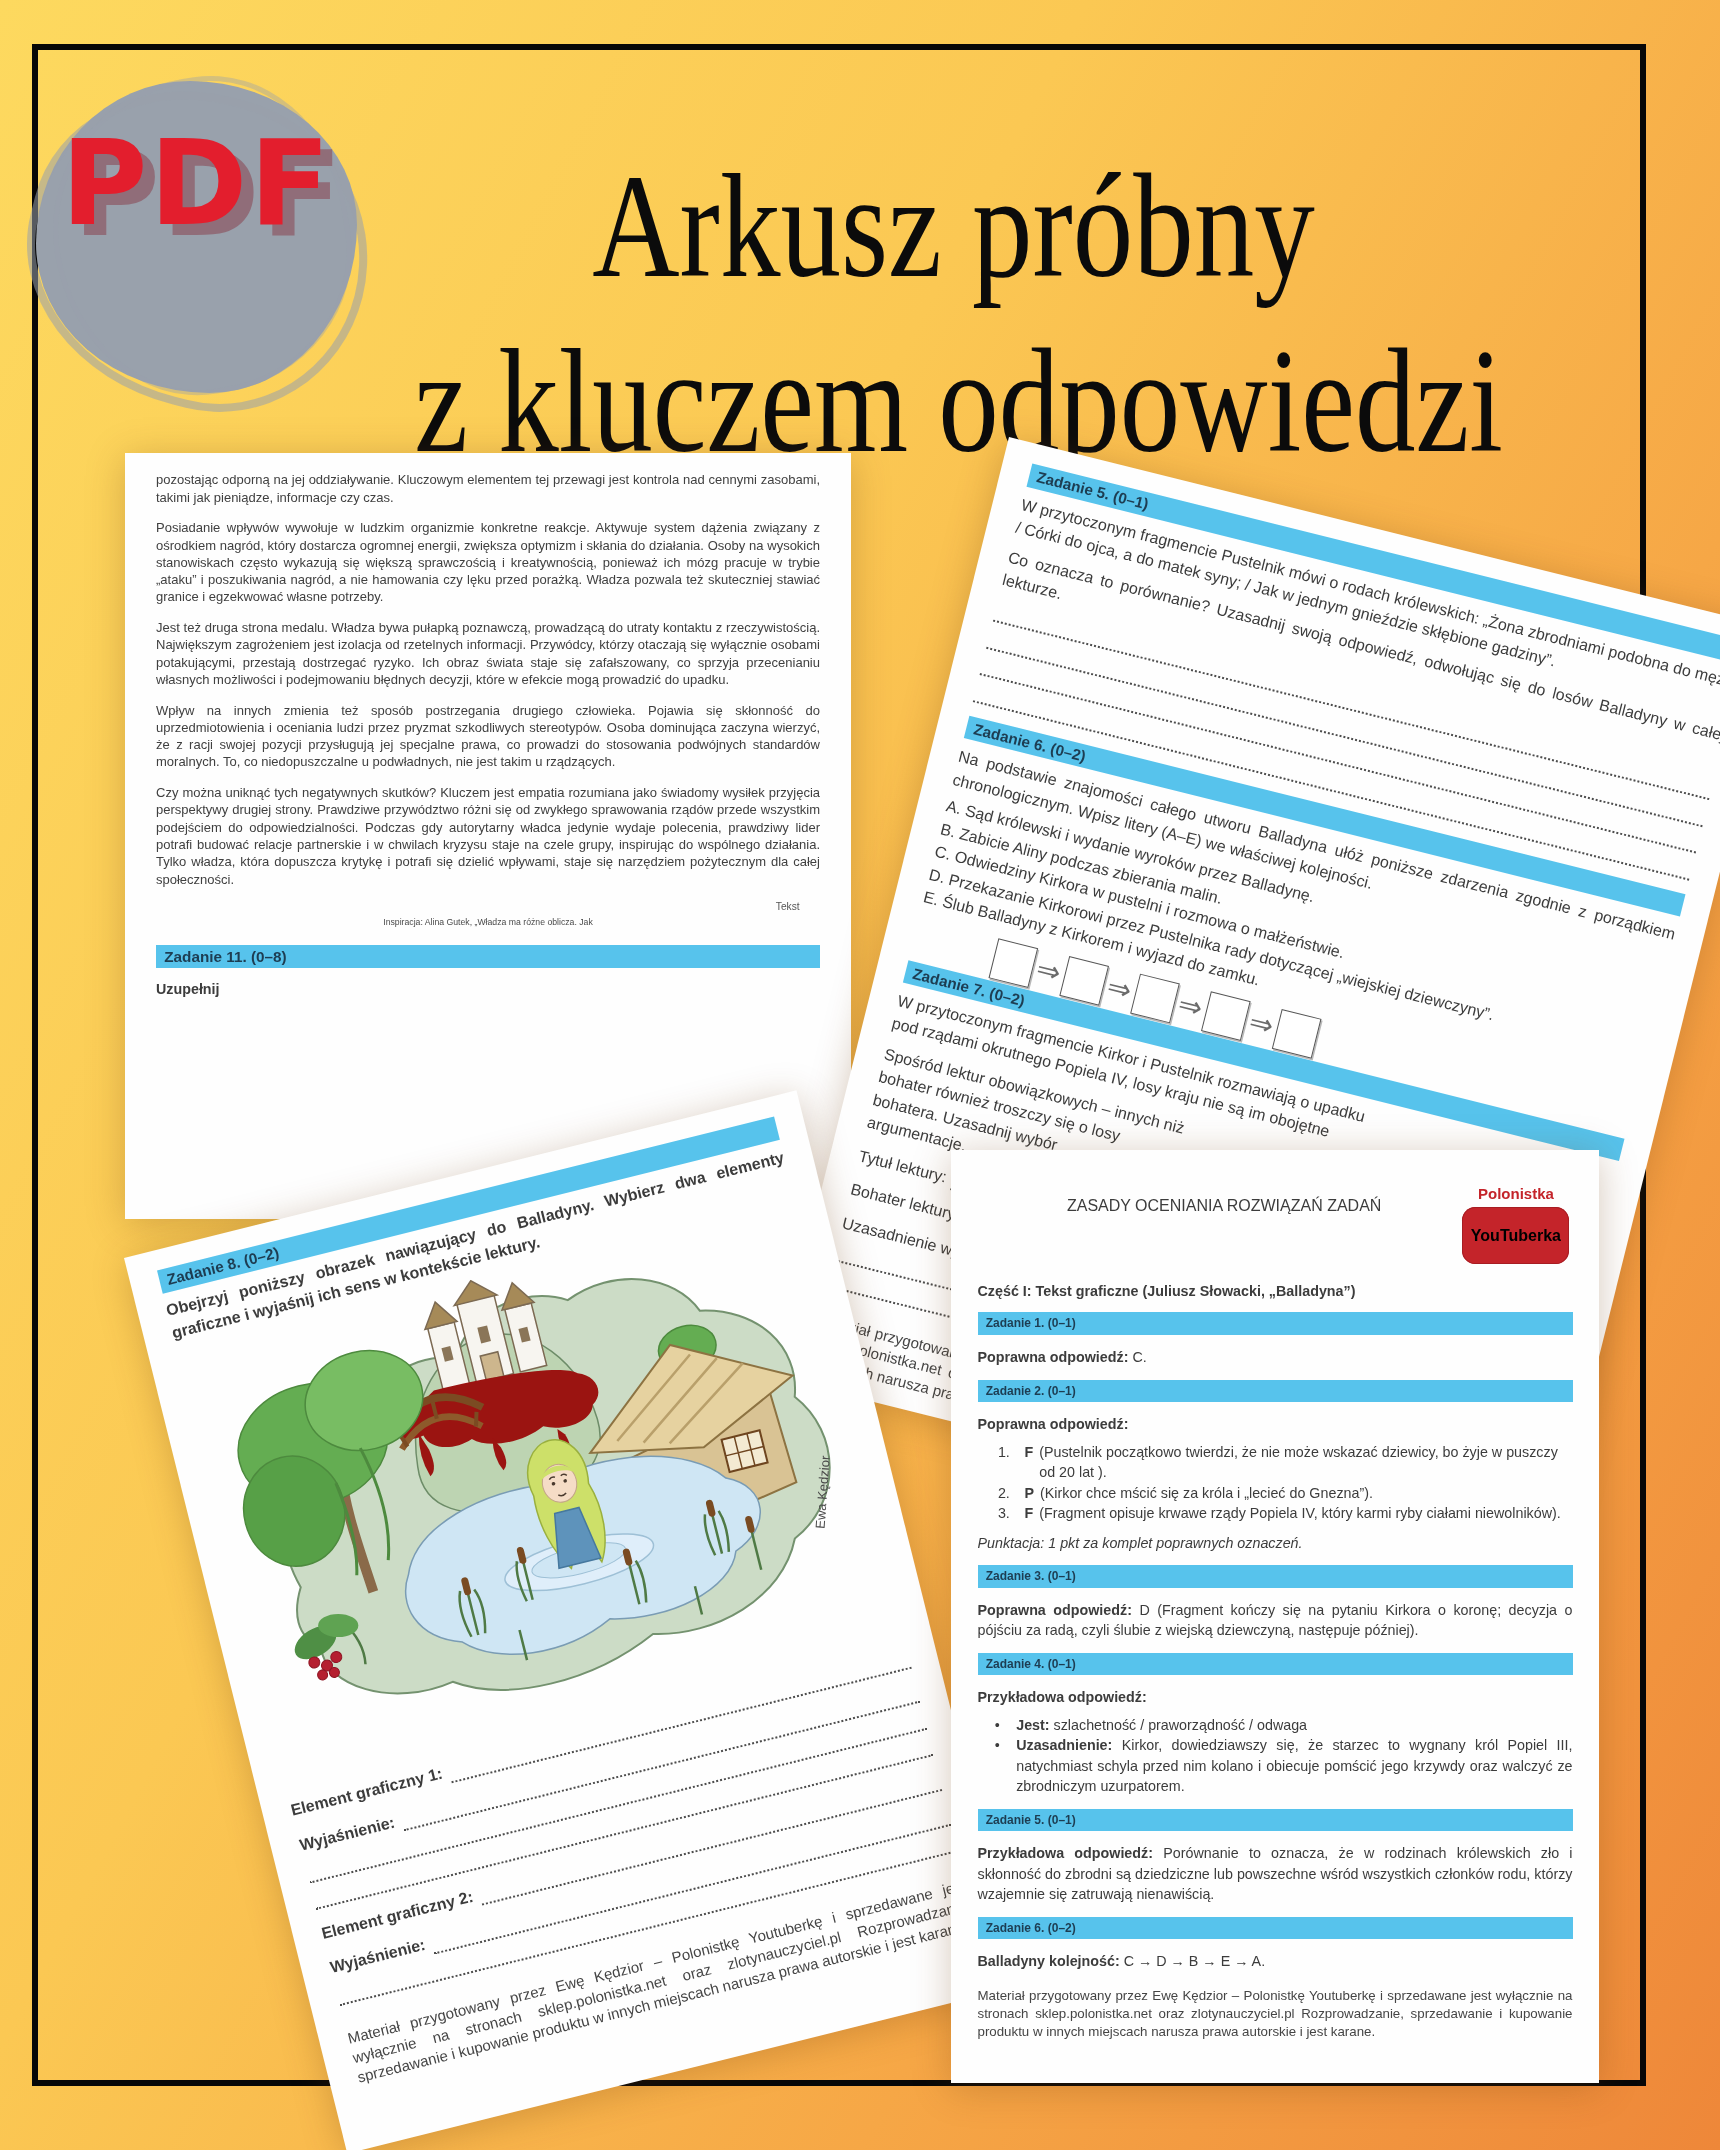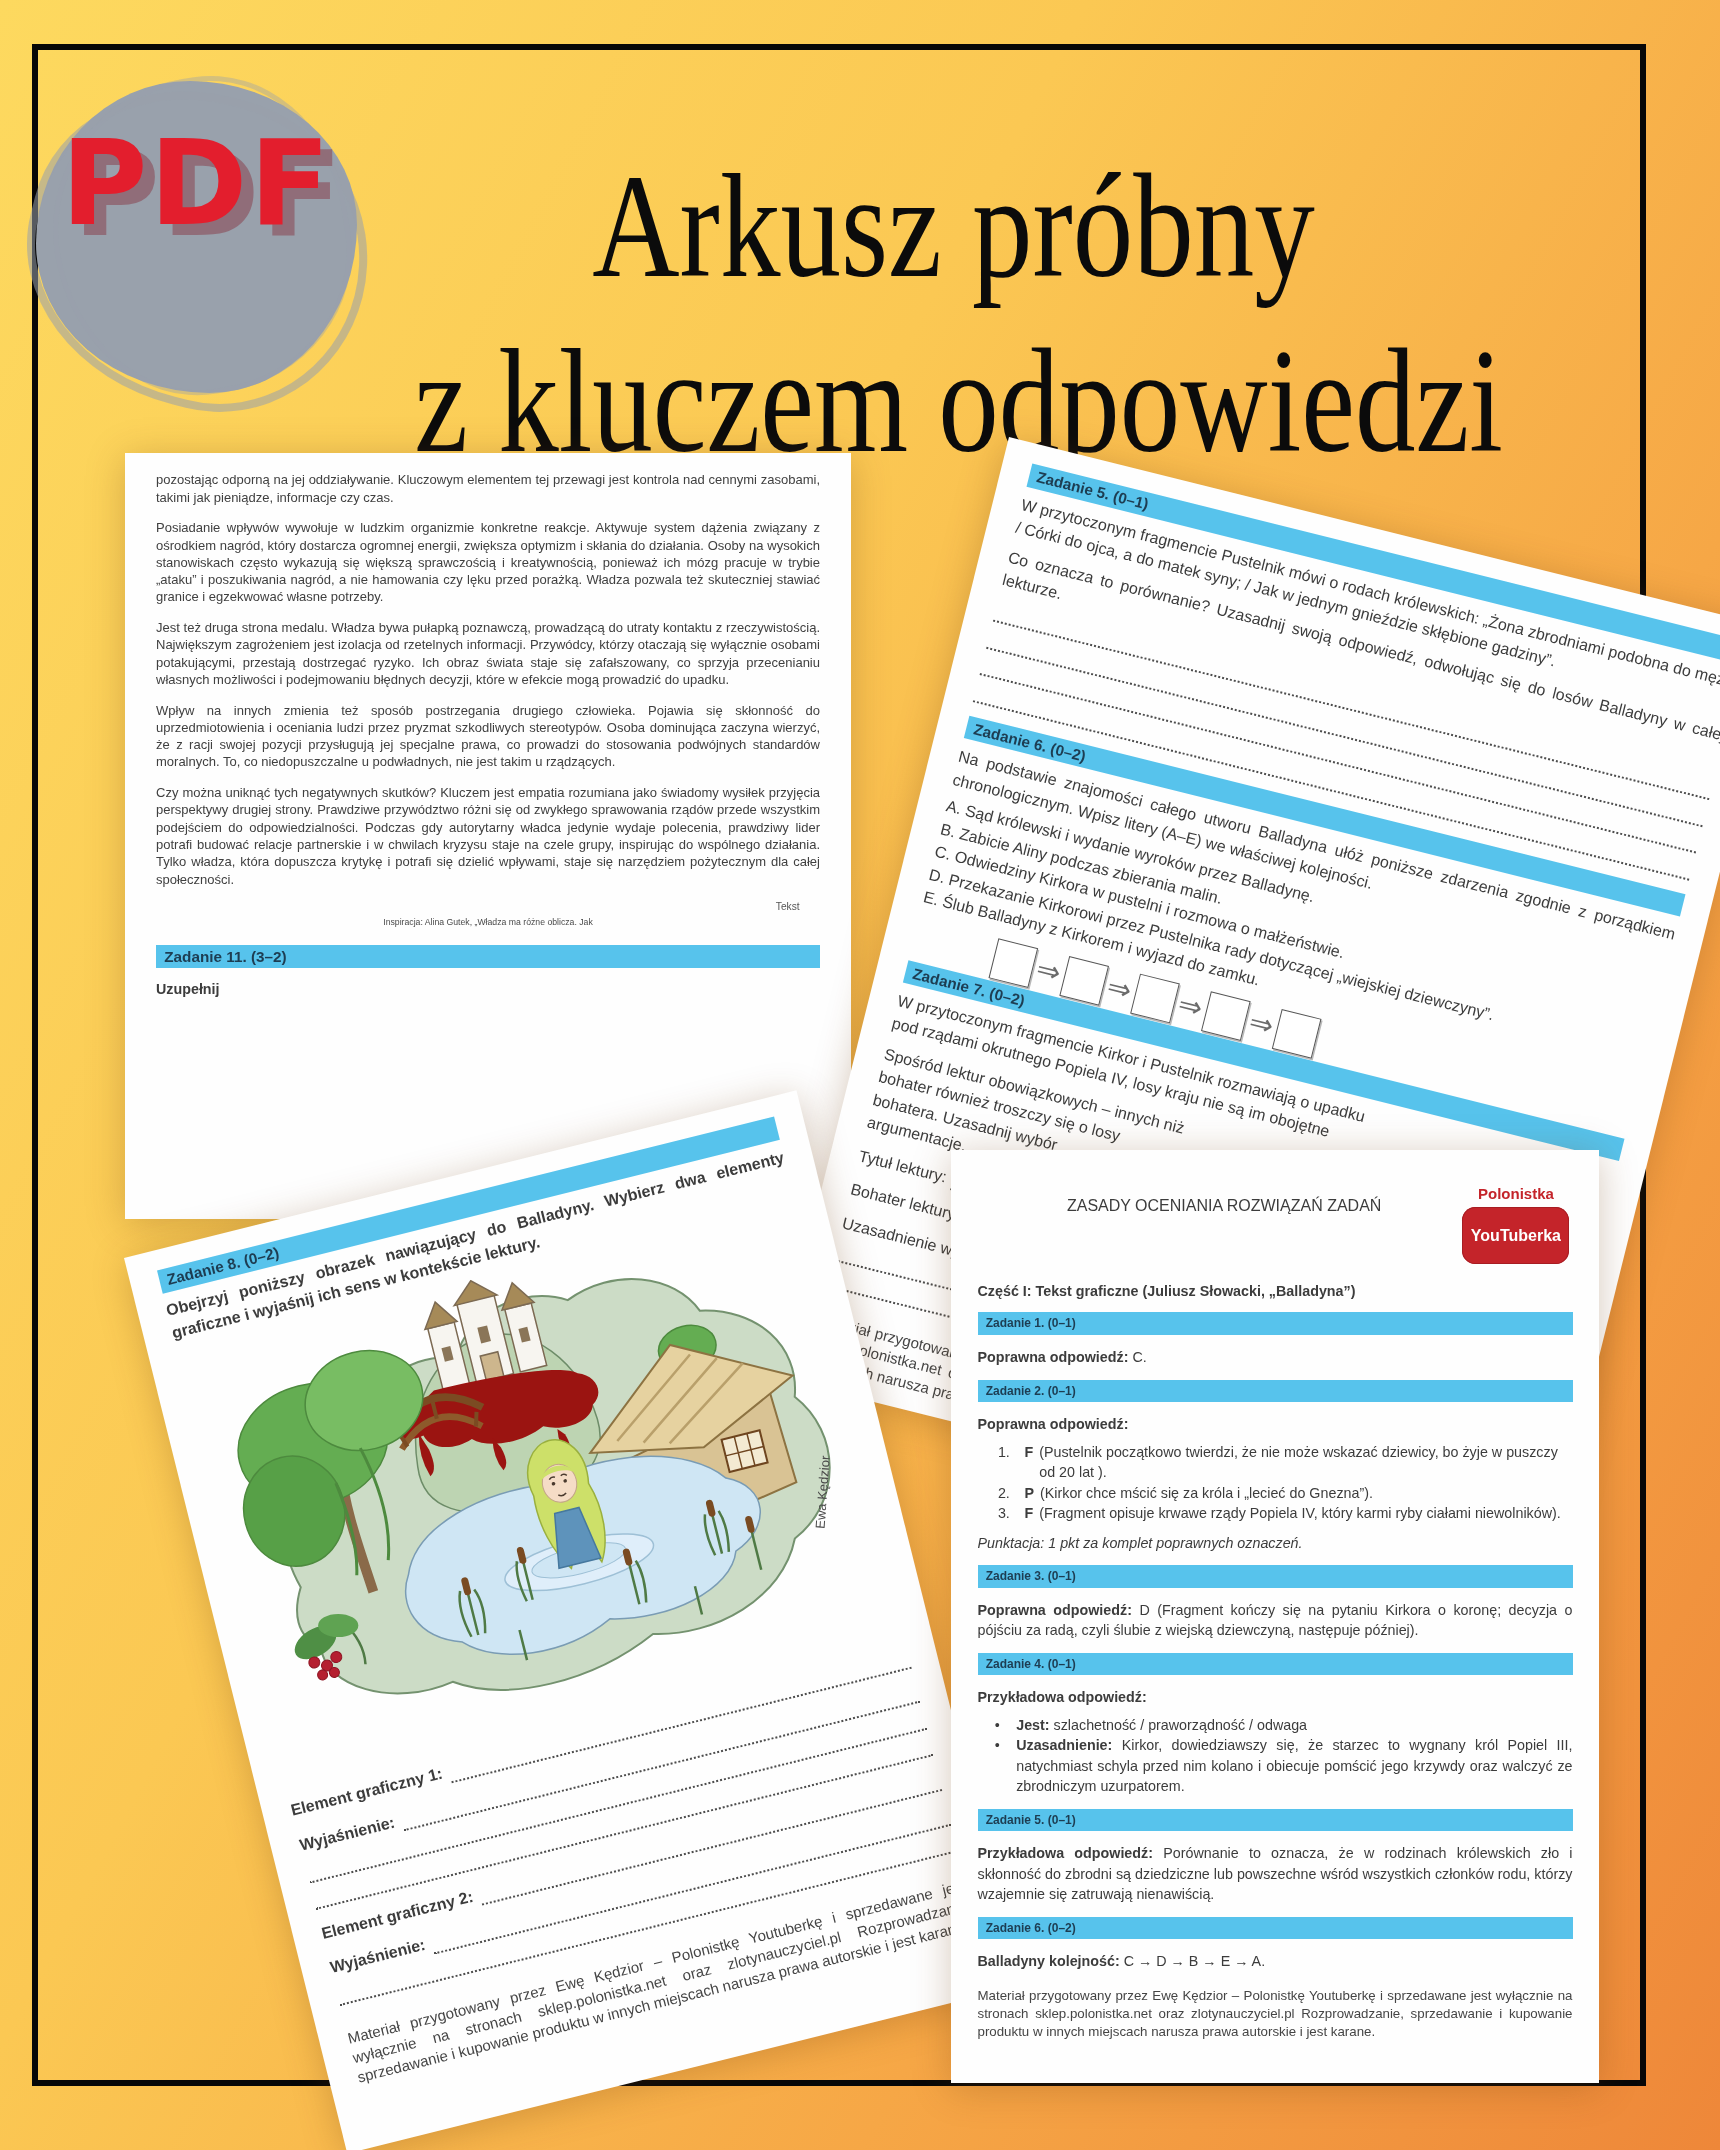--- a/index.html
+++ b/index.html
@@ -64,21 +64,21 @@
   #pageC .fieldrow .lbl{font-weight:bold;}
   #pageC .foot{font-size:15px;line-height:20.4px;text-align:justify;margin-top:23.4px;color:#454545;}
 
   
   #pageD{left:951px;top:1150px;width:648px;height:933px;z-index:5;padding:17.3px 26.5px;box-sizing:border-box;
     font-size:14.3px;line-height:20.4px;color:#3c3c3c;}
   #pageD .hdrrow{position:relative;margin-top:28.5px;min-height:82px;}
   #pageD .hdr{font-weight:normal;font-size:16px;text-align:center;padding-right:117px;padding-left:15.3px;}
   #pageD .logo{position:absolute;right:3.1px;top:-12.2px;width:107px;text-align:center;}
   #pageD .logo .lt{color:#c4242a;font-weight:bold;font-size:15px;margin-bottom:3.1px;}
-  #pageD .logo .lr{background:#c4242a;border-radius:13.3px;height:57px;line-height:57px;color:#ffffff;font-weight:bold;font-size:16px;box-shadow:0 0 0 1px #a71d23 inset;}
+  #pageD .logo .lr{background:#c4242a;border-radius:13.3px;height:57px;line-height:57px;color:#000000;font-weight:bold;font-size:16px;box-shadow:0 0 0 1px #a71d23 inset;}
   #pageD .part{font-weight:bold;margin:3.1px 0 11.2px 0;}
   #pageD .bar{height:22.4px;line-height:22.4px;font-size:12px;margin-bottom:12.2px;}
   #pageD .blk{margin-bottom:12.2px;}
   #pageD .ali{display:flex;margin:0 0 0 20.4px;}
   #pageD .ali .n{width:26.5px;flex:none;}
   #pageD .ali .k{font-weight:bold;margin-right:6.1px;flex:none;}
   #pageD .ali .t{flex:1;}
   #pageD .note{font-style:italic;margin:9.2px 0 12.2px 0;}
   #pageD .bul{display:flex;margin-left:17.3px;}
   #pageD .bul .b{width:21.4px;flex:none;}
@@ -105,21 +105,21 @@
   <div id="title2" class="abs title">z kluczem odpowiedzi</div>
 
   <div id="pageA" class="page">
     <div class="para">pozostając odporną na jej oddziaływanie. Kluczowym elementem tej przewagi jest kontrola nad cennymi zasobami, takimi jak pieniądze, informacje czy czas.</div>
     <div class="para">Posiadanie wpływów wywołuje w ludzkim organizmie konkretne reakcje. Aktywuje system dążenia związany z ośrodkiem nagród, który dostarcza ogromnej energii, zwiększa optymizm i skłania do działania. Osoby na wysokich stanowiskach często wykazują się większą sprawczością i kreatywnością, ponieważ ich mózg pracuje w trybie „ataku” i poszukiwania nagród, a nie hamowania czy lęku przed porażką. Władza pozwala też skuteczniej stawiać granice i egzekwować własne potrzeby.</div>
     <div class="para">Jest też druga strona medalu. Władza bywa pułapką poznawczą, prowadzącą do utraty kontaktu z rzeczywistością. Największym zagrożeniem jest izolacja od rzetelnych informacji. Przywódcy, którzy otaczają się wyłącznie osobami potakującymi, przestają dostrzegać ryzyko. Ich obraz świata staje się zafałszowany, co sprzyja przecenianiu własnych możliwości i podejmowaniu błędnych decyzji, które w efekcie mogą prowadzić do upadku.</div>
     <div class="para">Wpływ na innych zmienia też sposób postrzegania drugiego człowieka. Pojawia się skłonność do uprzedmiotowienia i oceniania ludzi przez pryzmat szkodliwych stereotypów. Osoba dominująca zaczyna wierzyć, że z racji swojej pozycji przysługują jej specjalne prawa, co prowadzi do stosowania podwójnych standardów moralnych. To, co niedopuszczalne u podwładnych, nie jest takim u rządzących.</div>
     <div class="para">Czy można uniknąć tych negatywnych skutków? Kluczem jest empatia rozumiana jako świadomy wysiłek przyjęcia perspektywy drugiej strony. Prawdziwe przywództwo różni się od zwykłego sprawowania rządów przede wszystkim podejściem do odpowiedzialności. Podczas gdy autorytarny władca jedynie wydaje polecenia, prawdziwy lider potrafi budować relacje partnerskie i w chwilach kryzysu staje na czele grupy, inspirując do wspólnego działania. Tylko władza, która dopuszcza krytykę i potrafi się dzielić wpływami, staje się narzędziem pożytecznym dla całej społeczności.</div>
     <div class="credit">Tekst</div>
     <div class="src">Inspiracja: Alina Gutek, „Władza ma różne oblicza. Jak</div>
-    <div class="bar">Zadanie 11. (3–2)</div>
+    <div class="bar">Zadanie 11. (0–8)</div>
     <div class="lead">Uzupełnij</div>
   </div>
 
   <div id="pageB" class="page">
     <div class="bar">Zadanie 5. (0–1)</div>
     <div class="body">W przytoczonym fragmencie Pustelnik mówi o rodach królewskich: „Żona zbrodniami podobna do męża, / Córki do ojca, a do matek syny; / Jak w jednym gnieździe skłębione gadziny”.</div>
     <div class="body">Co oznacza to porównanie? Uzasadnij swoją odpowiedź, odwołując się do losów Balladyny w całej lekturze.</div>
     <div class="dots"></div>
     <div class="dots"></div>
     <div class="dots"></div>

